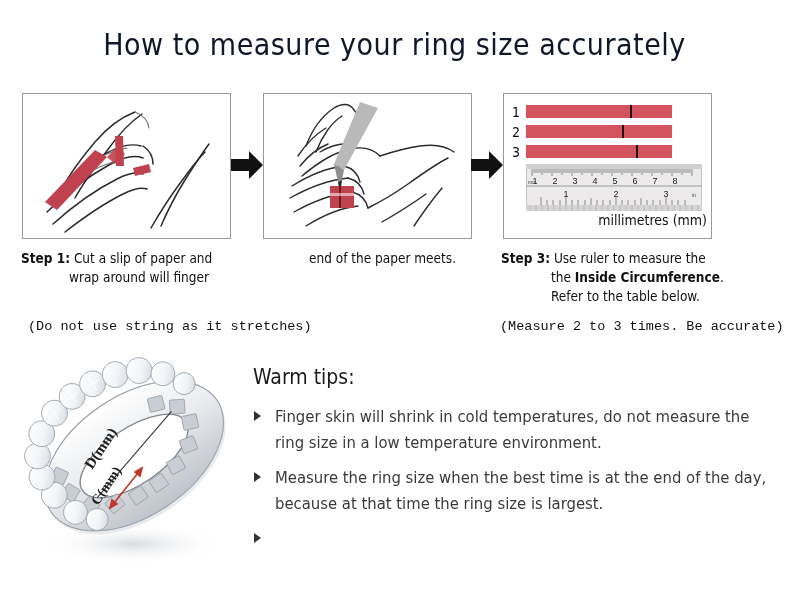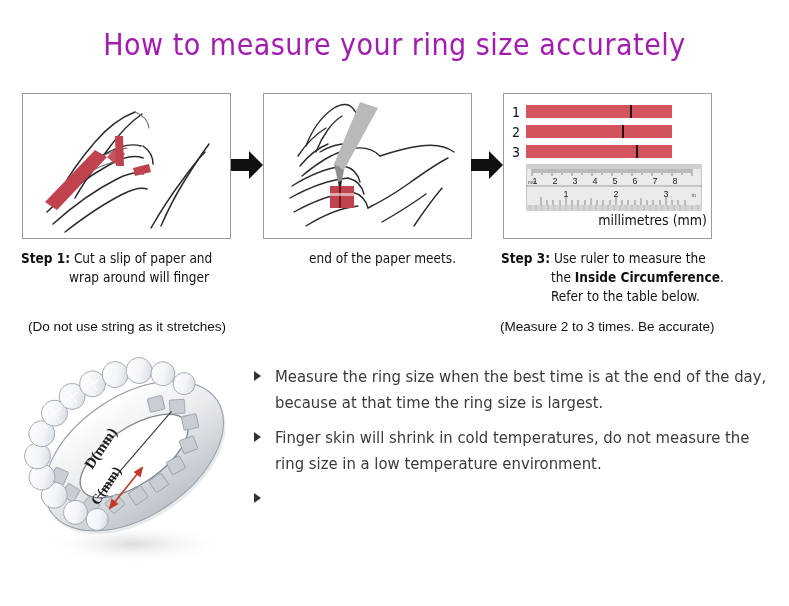--- a/index.html
+++ b/index.html
@@ -19,21 +19,21 @@
   
   .page-title {
     position: absolute;
     left: 0;
     top: 27px;
     width: 789px;
     text-align: center;
     font-family: "DejaVu Sans Condensed", "Liberation Sans", sans-serif;
     font-size: 30px;
     letter-spacing: 0.5px;
-    color: #a21caf;
+    color: #0f172a;
     white-space: nowrap;
   }
 
   
   .panels {
     position: absolute;
     left: 0;
     top: 93px;
     width: 789px;
     height: 148px;
@@ -135,21 +135,21 @@
   .step-2 { left: 261px; width: 230px; }
   .step-3 { left: 501px; width: 250px; }
   .step b { font-weight: bold; }
   .step-line2, .step-line3 { padding-left: 48px; }
   .step-3 .step-line2, .step-3 .step-line3 { padding-left: 50px; }
 
   .note {
     position: absolute;
     font-size: 13.5px;
     line-height: 18px;
-    font-family: Liberation Sans, sans-serif;
+    font-family: Liberation Mono, monospace;
     color: #111;
     white-space: nowrap;
   }
   .note-1 { left: 28px;  top: 318px; }
   .note-3 { left: 500px; top: 318px; }
 
   
   .ring-wrap {
     position: absolute;
     left: 14px;
@@ -571,25 +571,26 @@
     <g stroke="#c0392b" stroke-width="1.6" fill="#c0392b">
       <line x1="96" y1="160" x2="128" y2="120"></line>
       <polygon points="128,120 121,124 126,128"></polygon>
       <polygon points="96,160 103,156 98,152"></polygon>
     </g>
     <text x="84" y="158" transform="rotate(-56 84 158)" font-family="Liberation Serif, serif" font-size="14" font-weight="bold" fill="#1d1d1d">C(mm)</text>
   </svg>
 </div>
 
 <div class="tips">
-
+  <div class="tips-heading">Warm tips:</div>
+
+  <div class="tip">
+    <span class="tip-bullet"></span>
+    <span>Finger skin will shrink in cold temperatures, do not measure the ring size in a low temperature environment.</span>
+  </div>
   <div class="tip">
     <span class="tip-bullet"></span>
     <span>Measure the ring size when the best time is at the end of the day, because at that time the ring size is largest.</span>
   </div>
   <div class="tip">
     <span class="tip-bullet"></span>
-    <span>Finger skin will shrink in cold temperatures, do not measure the ring size in a low temperature environment.</span>
-  </div>
-  <div class="tip">
-    <span class="tip-bullet"></span>
   </div>
 </div>
 
 </body></html>

